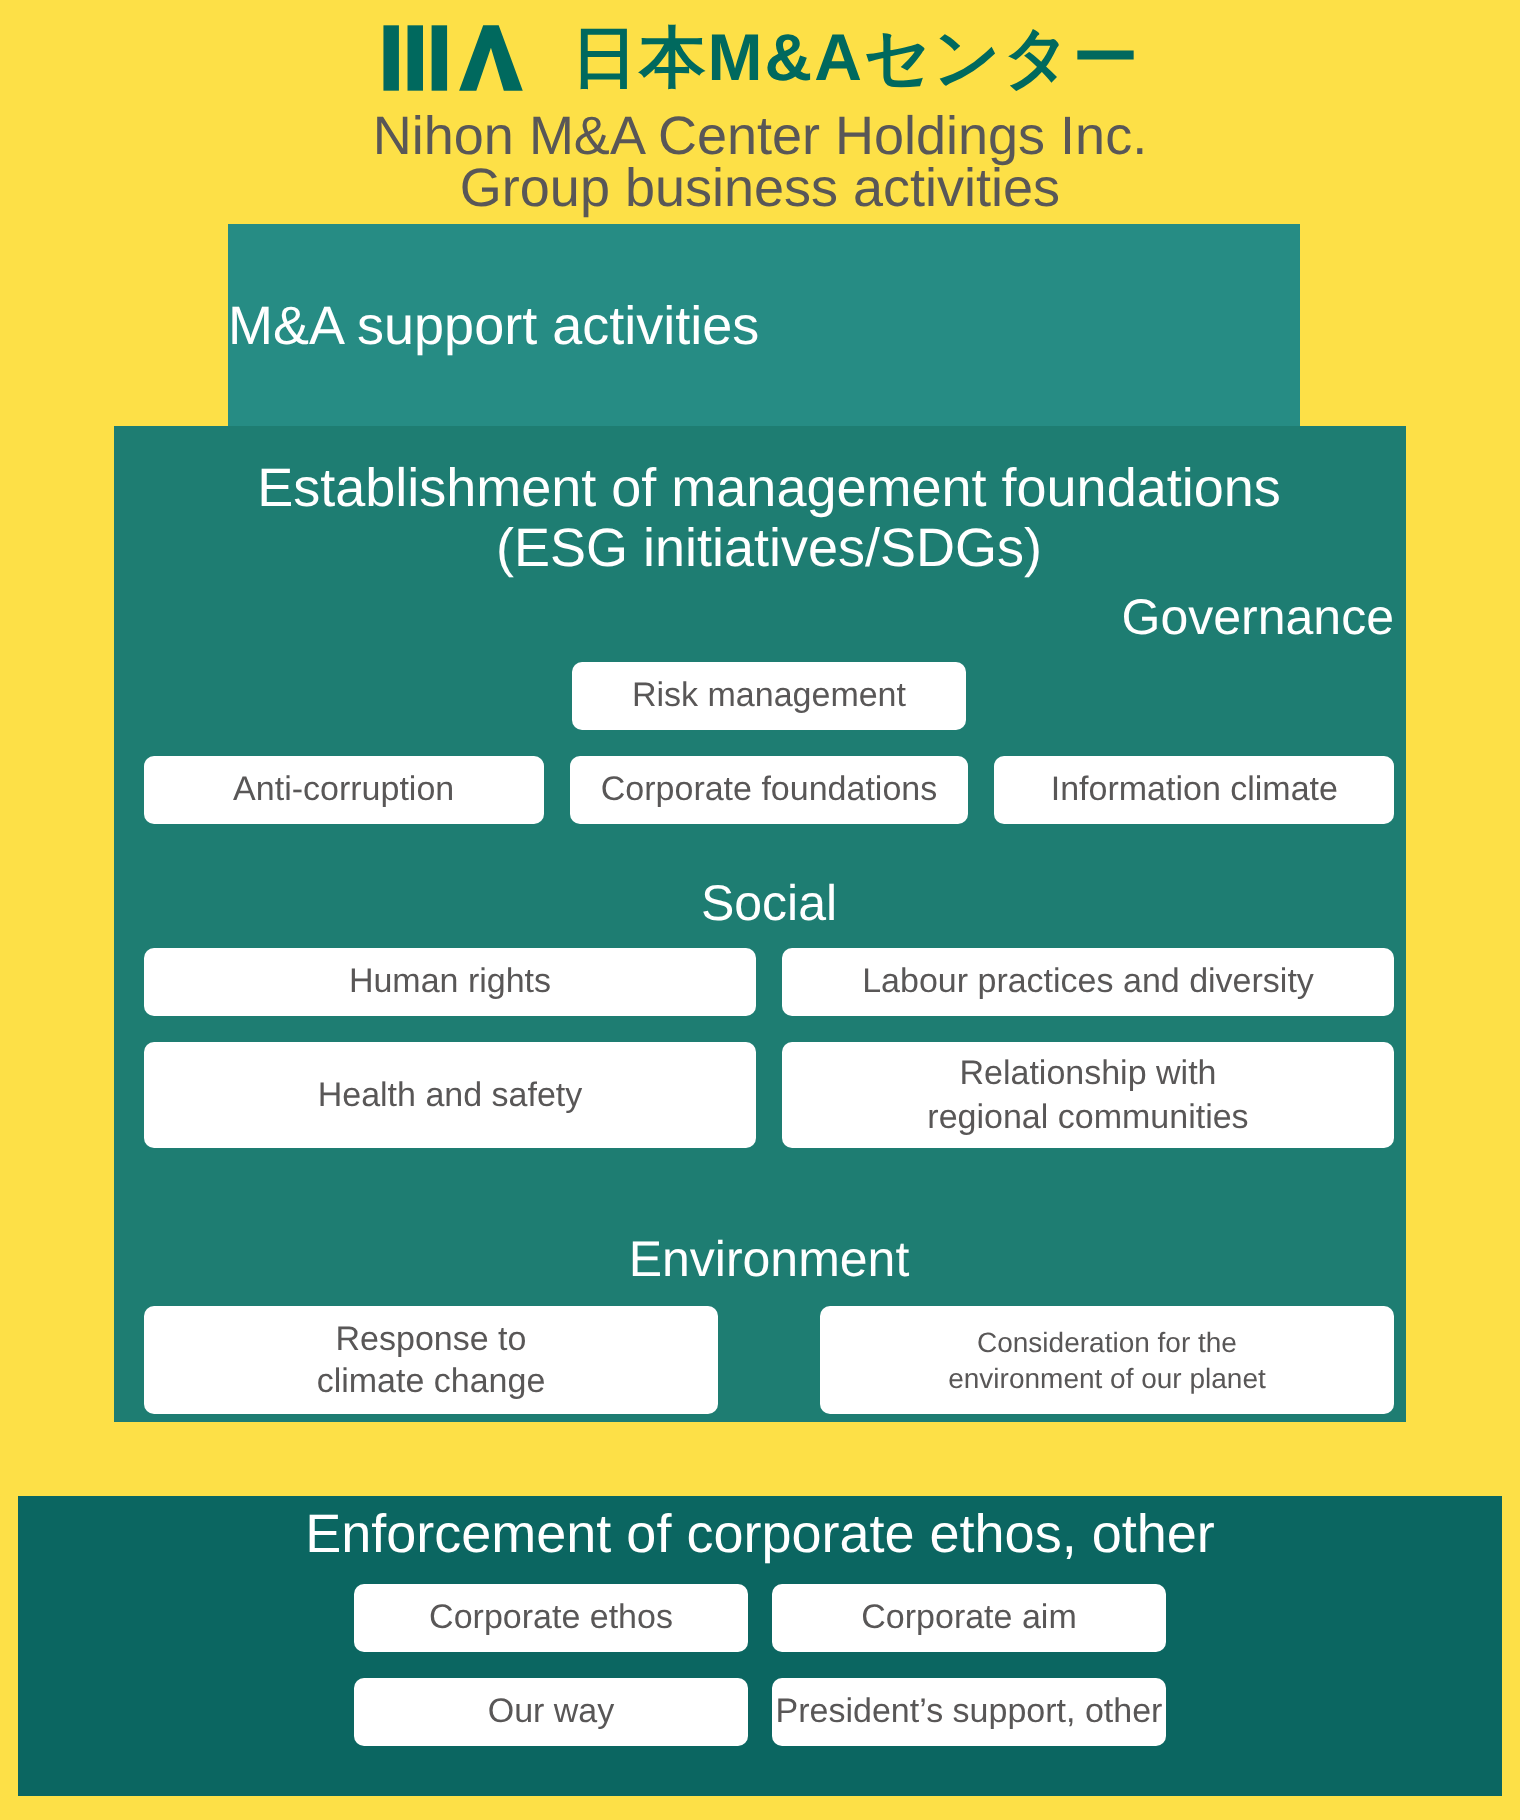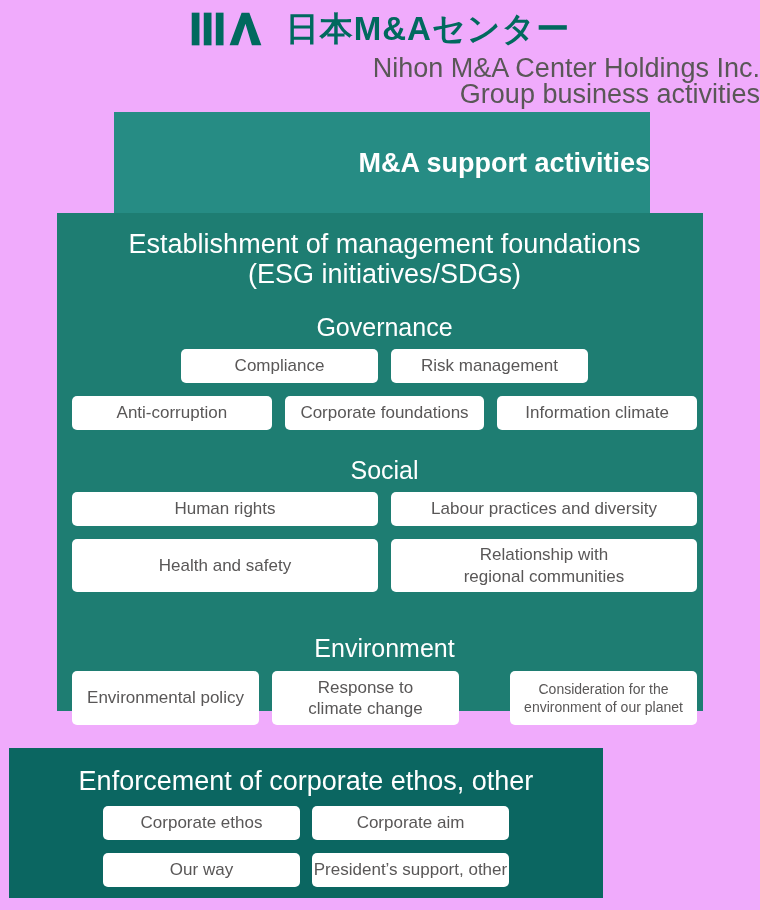--- a/index.html
+++ b/index.html
@@ -1,59 +1,59 @@
 <!DOCTYPE html>
 <html style="--logo-teal: #00695E; --subtitle-gray: #595757; --top-box: #268C84; --middle-box: #1E7D72; --bottom-box: #0B6661; --card-bg: #FFFFFF; --card-text: #595757;"><head>
 <meta charset="utf-8">
 <style>
   html, body { margin:0; padding:0; background:#000; }
   .stage {
-    position:relative; width:760px; height:910px; background:#f0abfc;
+    position:relative; width:760px; height:910px; background:#fde047;
     font-family:"Liberation Sans", sans-serif; overflow:hidden;
   }
   
   .header { position:absolute; top:6px; left:0; width:760px; text-align:center; }
   .logo-row { display:flex; align-items:center; justify-content:center; gap:10px; height:46px; color:var(--logo-teal); }
   .logo-mark { display:flex; align-items:center; }
   .logo-text { font-size:33px; font-weight:bold; letter-spacing:1px; white-space:nowrap; }
-  .subtitle { margin-top:3px; font-size:27px; line-height:26px; color:var(--subtitle-gray);text-align:right; }
+  .subtitle { margin-top:3px; font-size:27px; line-height:26px; color:var(--subtitle-gray); }
   
   .top-box {
     position:absolute; left:114px; top:112px; width:536px; height:103px;
     background:var(--top-box); color:#fff; font-size:27px;
-    display:flex; align-items:center; justify-content:flex-end;font-weight:bold;
+    display:flex; align-items:center; justify-content:flex-start;
   }
   
   .esg-box {
     position:absolute; left:57px; top:213px; width:646px; height:498px;
     background:var(--middle-box); box-sizing:border-box;
     padding:16px 6px 0 15px; color:#fff;
   }
   .esg-title { text-align:center; font-size:27px; line-height:30px; }
   .section-heading { text-align:center; font-size:25px; line-height:28px; font-weight:normal; }
-  .section-governance  .section-heading { margin:24px 0 8px 0; }
+  .section-governance  .section-heading { margin:6px 0 8px 0;text-align:right; }
   .section-social      .section-heading { margin:26px 0 8px 0; }
   .section-environment .section-heading { margin:42px 0 9px 0; }
   .cards-row { display:flex; gap:13px; justify-content:center; }
   .cards-row + .cards-row { margin-top:13px;border-radius:14px; }
   .card {
     background:var(--card-bg); border-radius:5px; color:var(--card-text);
     font-size:17px; line-height:1.25; display:flex; align-items:center;
     justify-content:center; text-align:center; white-space:pre-line;
   }
   .section-governance .row-0 .card { flex:0 0 197px; height:34px; }
   .section-governance .row-1 .card { flex:1 1 0; height:34px; }
   .section-social .row-0 .card { flex:1 1 0; height:34px; }
   .section-social .row-1 .card { flex:1 1 0; height:53px; }
   .section-environment .row-0 .card { flex:1 1 0; height:54px; }
   .card.small-text { font-size:14px; line-height:1.3;margin-left:38px; }
   
   .bottom-box {
-    position:absolute; left:9px; top:748px; width:594px; height:150px;
-    background:var(--bottom-box); box-sizing:border-box; padding-top:18px; color:#fff;
+    position:absolute; left:9px; top:748px; width:742px; height:150px;
+    background:var(--bottom-box); box-sizing:border-box; padding-top:4px; color:#fff;
   }
   .bottom-title { text-align:center; font-size:27px; line-height:30px; margin-bottom:10px; }
   .bottom-box .cards-row { gap:12px; }
   .bottom-box .card { flex:0 0 197px; height:34px; }
 </style>
 </head>
 <body>
 
 <div class="stage">
 
@@ -81,21 +81,20 @@
 
   <div class="esg-box">
     <div class="esg-title">
       <div>Establishment of management foundations</div>
       <div>(ESG initiatives/SDGs)</div>
     </div>
     <div id="esg-sections">
         <div class="section section-governance">
           <div class="section-heading">Governance</div>
           <div class="cards-row row-0">
-            <div class="card">Compliance</div>
             <div class="card">Risk management</div>
           </div>
           <div class="cards-row row-1">
             <div class="card">Anti-corruption</div>
             <div class="card">Corporate foundations</div>
             <div class="card">Information climate</div>
           </div>
         </div>
         <div class="section section-social">
           <div class="section-heading">Social</div>
@@ -105,21 +104,20 @@
           </div>
           <div class="cards-row row-1">
             <div class="card">Health and safety</div>
             <div class="card">Relationship with
 regional communities</div>
           </div>
         </div>
         <div class="section section-environment">
           <div class="section-heading">Environment</div>
           <div class="cards-row row-0">
-            <div class="card">Environmental policy</div>
             <div class="card">Response to
 climate change</div>
             <div class="card small-text">Consideration for the
 environment of our planet</div>
           </div>
         </div>
       </div>
   </div>
 
   <div class="bottom-box">

